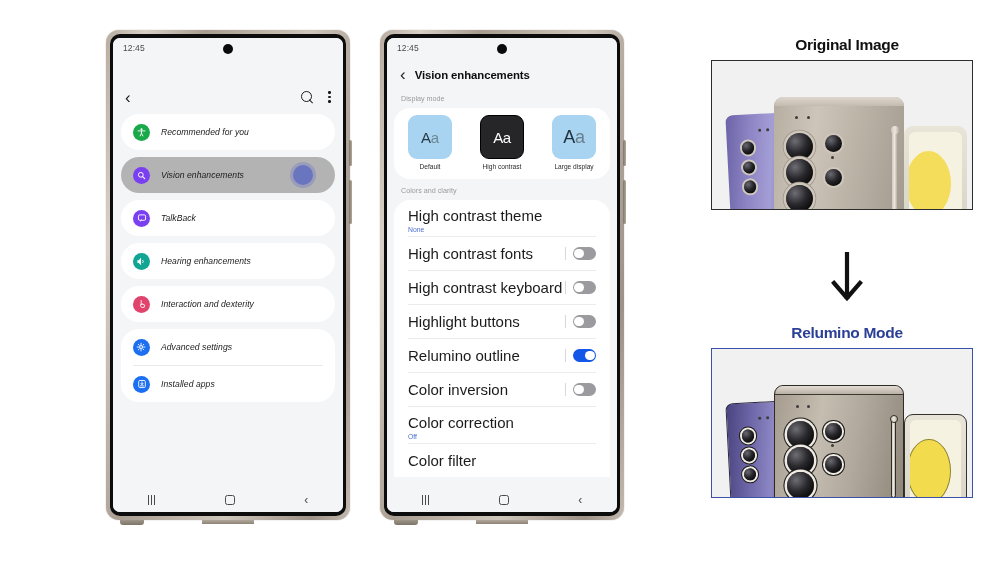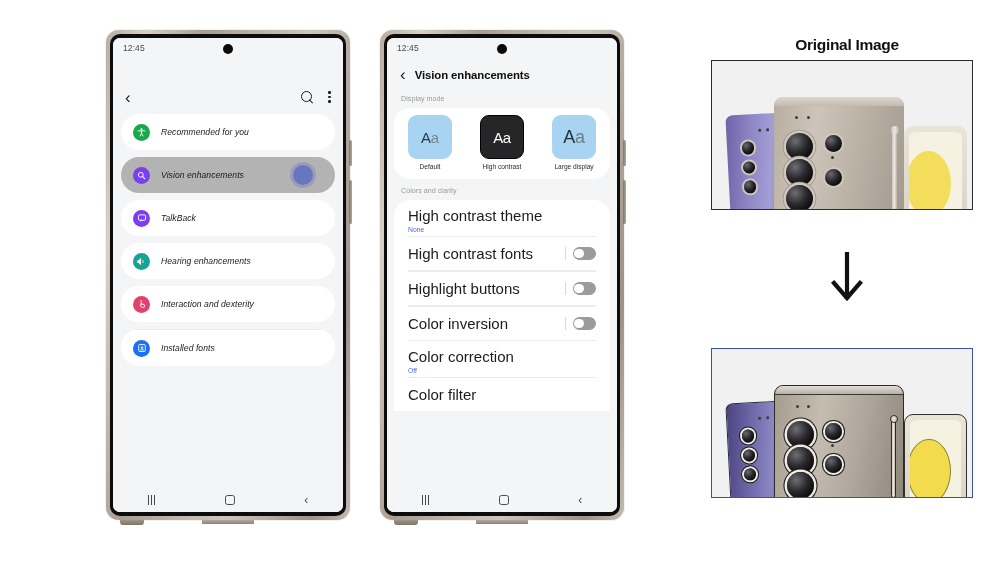--- a/index.html
+++ b/index.html
@@ -298,29 +298,38 @@
               <div class="row-icon" style="background:#e0436c;">
                 <svg width="10" height="10" viewBox="0 0 24 24">
                     <path d="M10 3.5v9m0 0l-2.2 2.2 3 5.3h6.4l1.3-5.6-5-2.4M10 12.5h3" stroke="#fff" stroke-width="2" fill="none" stroke-linecap="round" stroke-linejoin="round"></path>
                   </svg>
               </div>
               <div class="row-label">Interaction and dexterity</div>
             </div>
           </div>
 
           <div class="card">
+            <div class="row tall">
+              <div class="row-icon" style="background:#1d6ff2;">
+                <svg width="11" height="11" viewBox="0 0 24 24">
+                    <circle cx="11" cy="11" r="3.2" stroke="#fff" stroke-width="2.1" fill="none"></circle>
+                    <path d="M11 2.5v3M11 16.5v3M2.5 11h3M16.5 11h3M5 5l2.1 2.1M14.9 14.9L17 17M17 5l-2.1 2.1M7.1 14.9L5 17" stroke="#fff" stroke-width="2" stroke-linecap="round"></path>
+                  </svg>
+              </div>
+              <div class="row-label">Advanced settings</div>
+            </div>
             <div class="divider"></div>
             <div class="row tall">
               <div class="row-icon" style="background:#1d6ff2;">
                 <svg width="10" height="10" viewBox="0 0 24 24">
                     <rect x="4" y="3.5" width="16" height="17" rx="3" stroke="#fff" stroke-width="2.1" fill="none"></rect>
                     <path d="M12 7v6m0 0l-2.6-2.6M12 13l2.6-2.6M8 16.5h8" stroke="#fff" stroke-width="2" fill="none" stroke-linecap="round"></path>
                   </svg>
               </div>
-              <div class="row-label">Installed fonts</div>
+              <div class="row-label">Installed apps</div>
             </div>
           </div>
 
         </div>
 
         <div class="navbar">
           <div class="nav-recents">
               <i></i>
               <i></i>
               <i></i>
@@ -392,33 +401,51 @@
             <div class="ve-label">High contrast fonts</div>
             <div class="toggle-wrap">
                 <div class="tog-sep"></div>
               <div class="toggle">
                   <i></i>
                 </div>
               </div>
           </div>
           <div class="ve-div"></div>
 
+          <div class="ve-row">
+            <div class="ve-label">High contrast keyboard</div>
+            <div class="toggle-wrap">
+                <div class="tog-sep"></div>
+              <div class="toggle">
+                  <i></i>
+                </div>
+              </div>
+          </div>
           <div class="ve-div"></div>
 
           <div class="ve-row">
             <div class="ve-label">Highlight buttons</div>
             <div class="toggle-wrap">
                 <div class="tog-sep"></div>
               <div class="toggle">
                   <i></i>
                 </div>
               </div>
           </div>
           <div class="ve-div"></div>
 
+          <div class="ve-row">
+            <div class="ve-label">Relumino outline</div>
+            <div class="toggle-wrap">
+                <div class="tog-sep"></div>
+              <div class="toggle on">
+                  <i></i>
+                </div>
+              </div>
+          </div>
           <div class="ve-div"></div>
 
           <div class="ve-row">
             <div class="ve-label">Color inversion</div>
             <div class="toggle-wrap">
                 <div class="tog-sep"></div>
               <div class="toggle">
                   <i></i>
                 </div>
               </div>
@@ -486,20 +513,21 @@
         </div>
       </div>
     </div>
 
     <div class="arrow-wrap" style="left:0; right:0; top:224px; text-align:center;">
       <svg width="34" height="52" viewBox="0 0 34 52">
           <path d="M17 2v40M17 46L4 31M17 46l13-15" stroke="#111" stroke-width="4.2" fill="none" stroke-linecap="square" stroke-linejoin="miter"></path>
         </svg>
     </div>
 
+    <div class="panel-title" style="top:296px; color:#2b3f96;">Relumino Mode</div>
 
     <div class="img-frame relu" style="left:14px; top:320px; width:262px; height:150px; border:1.6px solid #3b50a8;">
       <div class="photo">
         <div class="ph ph-purple">
           <div class="lens-sm" style="left:26%; top:26%; width:22%; aspect-ratio:1;"></div>
           <div class="lens-sm" style="left:26%; top:45%; width:22%; aspect-ratio:1;"></div>
           <div class="lens-sm" style="left:26%; top:64%; width:22%; aspect-ratio:1;"></div>
           <div class="mic" style="left:56%; top:14%;"></div>
           <div class="mic" style="left:70%; top:14%;"></div>
         </div>

